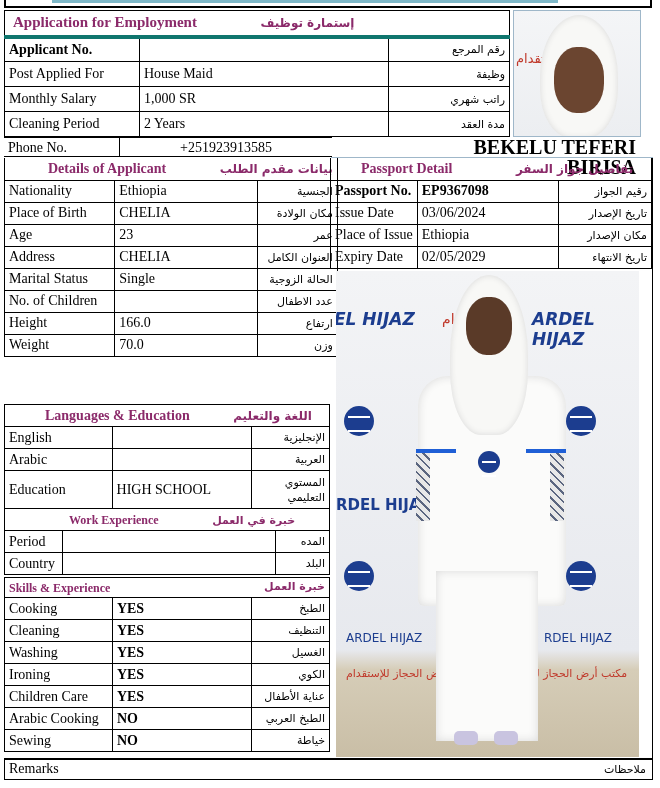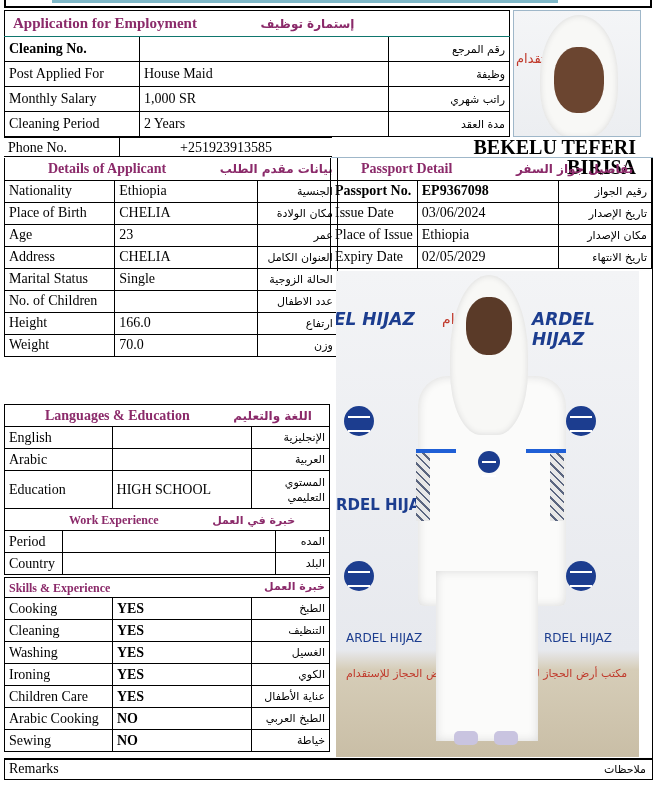--- a/index.html
+++ b/index.html
@@ -32,27 +32,27 @@
   </div>
 
 <table style="left:4px; top:10px; width:506px;">
   <colgroup>
       <col style="width:135px">
       <col style="width:250px">
       <col style="width:121px">
     </colgroup>
   <tbody>
       <tr style="height:26px">
-    <td colspan="3" style="border-bottom:1px solid #0f766e; height:26px;">
+    <td colspan="3" style="border-bottom:4px solid #0f766e; height:26px;">
       <span class="maroon" style="font-size:15px; margin-left:4px;">Application for Employment</span>
       <span class="maroon ar" style="font-size:12px; margin-left:60px;">إستمارة توظيف</span>
     </td>
   </tr>
   <tr style="height:25px">
-    <td style="font-weight:bold">Cleaning No.</td>
+    <td style="font-weight:bold">Applicant No.</td>
     <td class="c"></td>
     <td class="ar">رقم المرجع</td>
   </tr>
   <tr style="height:25px">
     <td>Post Applied For</td>
     <td class="c">House Maid</td>
     <td class="ar">وظيفة</td>
   </tr>
   <tr style="height:25px">
     <td>Monthly Salary</td>

